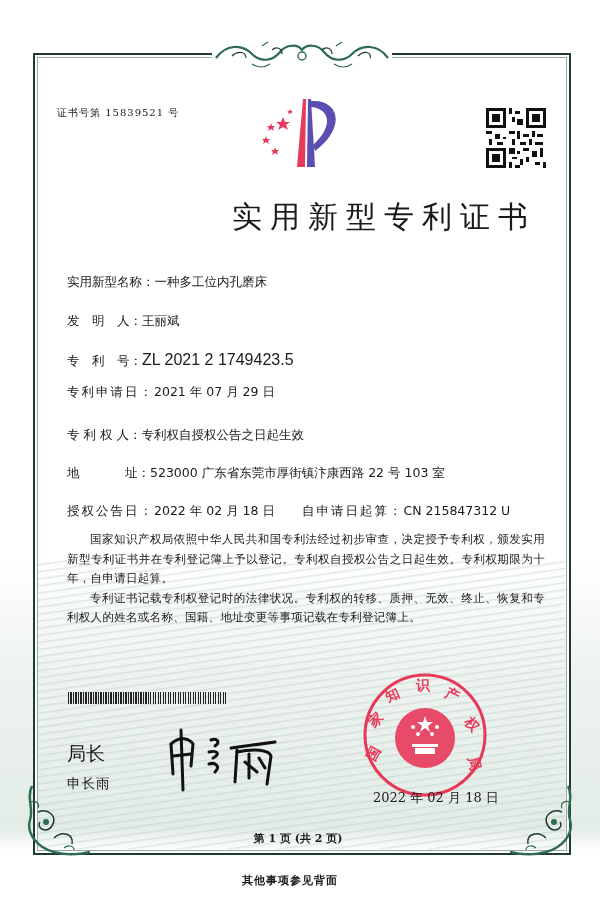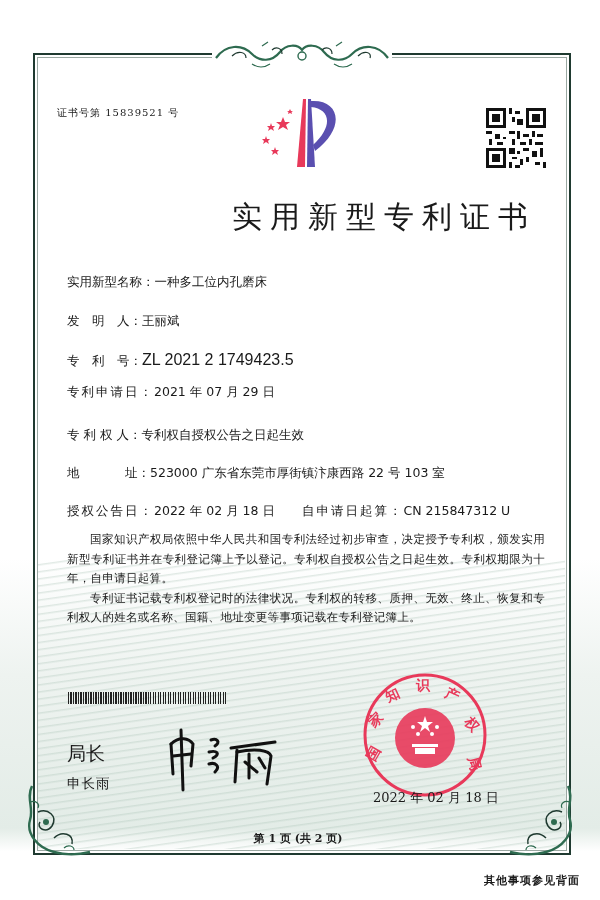--- a/index.html
+++ b/index.html
@@ -24,21 +24,21 @@
           font-family: "DejaVu Serif", serif; letter-spacing: 0.3px; text-align: justify; }
   .para p { margin: 0; text-indent: 2em; }
   .barcode { position: absolute; left: 68px; top: 692px; width: 158px; height: 12px;
              background: repeating-linear-gradient(90deg, #222 0px, #222 1px, transparent 1px, transparent 2px, #222 2px, #222 3.5px, transparent 3.5px, transparent 5px); }
   .director-title { position: absolute; left: 67px; top: 741px; font-size: 19px; font-family: "DejaVu Sans", sans-serif; }
   .director-name { position: absolute; left: 67px; top: 766px; font-size: 13.5px; font-family: "DejaVu Sans", sans-serif; letter-spacing: 1px; margin-top: 9px; }
   .signature { position: absolute; left: 165px; top: 722px; width: 120px; height: 70px; }
   .seal { position: absolute; left: 360px; top: 670px; width: 130px; height: 130px; }
   .seal-date { position: absolute; left: 373px; top: 789px; font-size: 13px; font-family: "DejaVu Serif", serif; color: #1a1a1a; }
   .page-no { position: absolute; left: 0; width: 596px; top: 831px; text-align: center; font-size: 11px; font-weight: bold; }
-  .footer-note { position: absolute; left: 0; width: 580px; top: 873px; text-align: right; font-size: 11px; font-weight: bold; letter-spacing: 1px; }
+  .footer-note { position: absolute; left: 0; width: 580px; top: 873px; text-align: center; font-size: 11px; font-weight: bold; letter-spacing: 1px; }
 </style>
 </head>
 <body>
 
 <div class="sheet"></div>
 <div class="wave"></div>
 <div class="frame"></div>
 
 <svg class="ornament" style="left:212px;top:38px;" width="180" height="34" viewBox="0 0 180 34">
   <rect x="0" y="14" width="180" height="8" fill="#ffffff"></rect>

